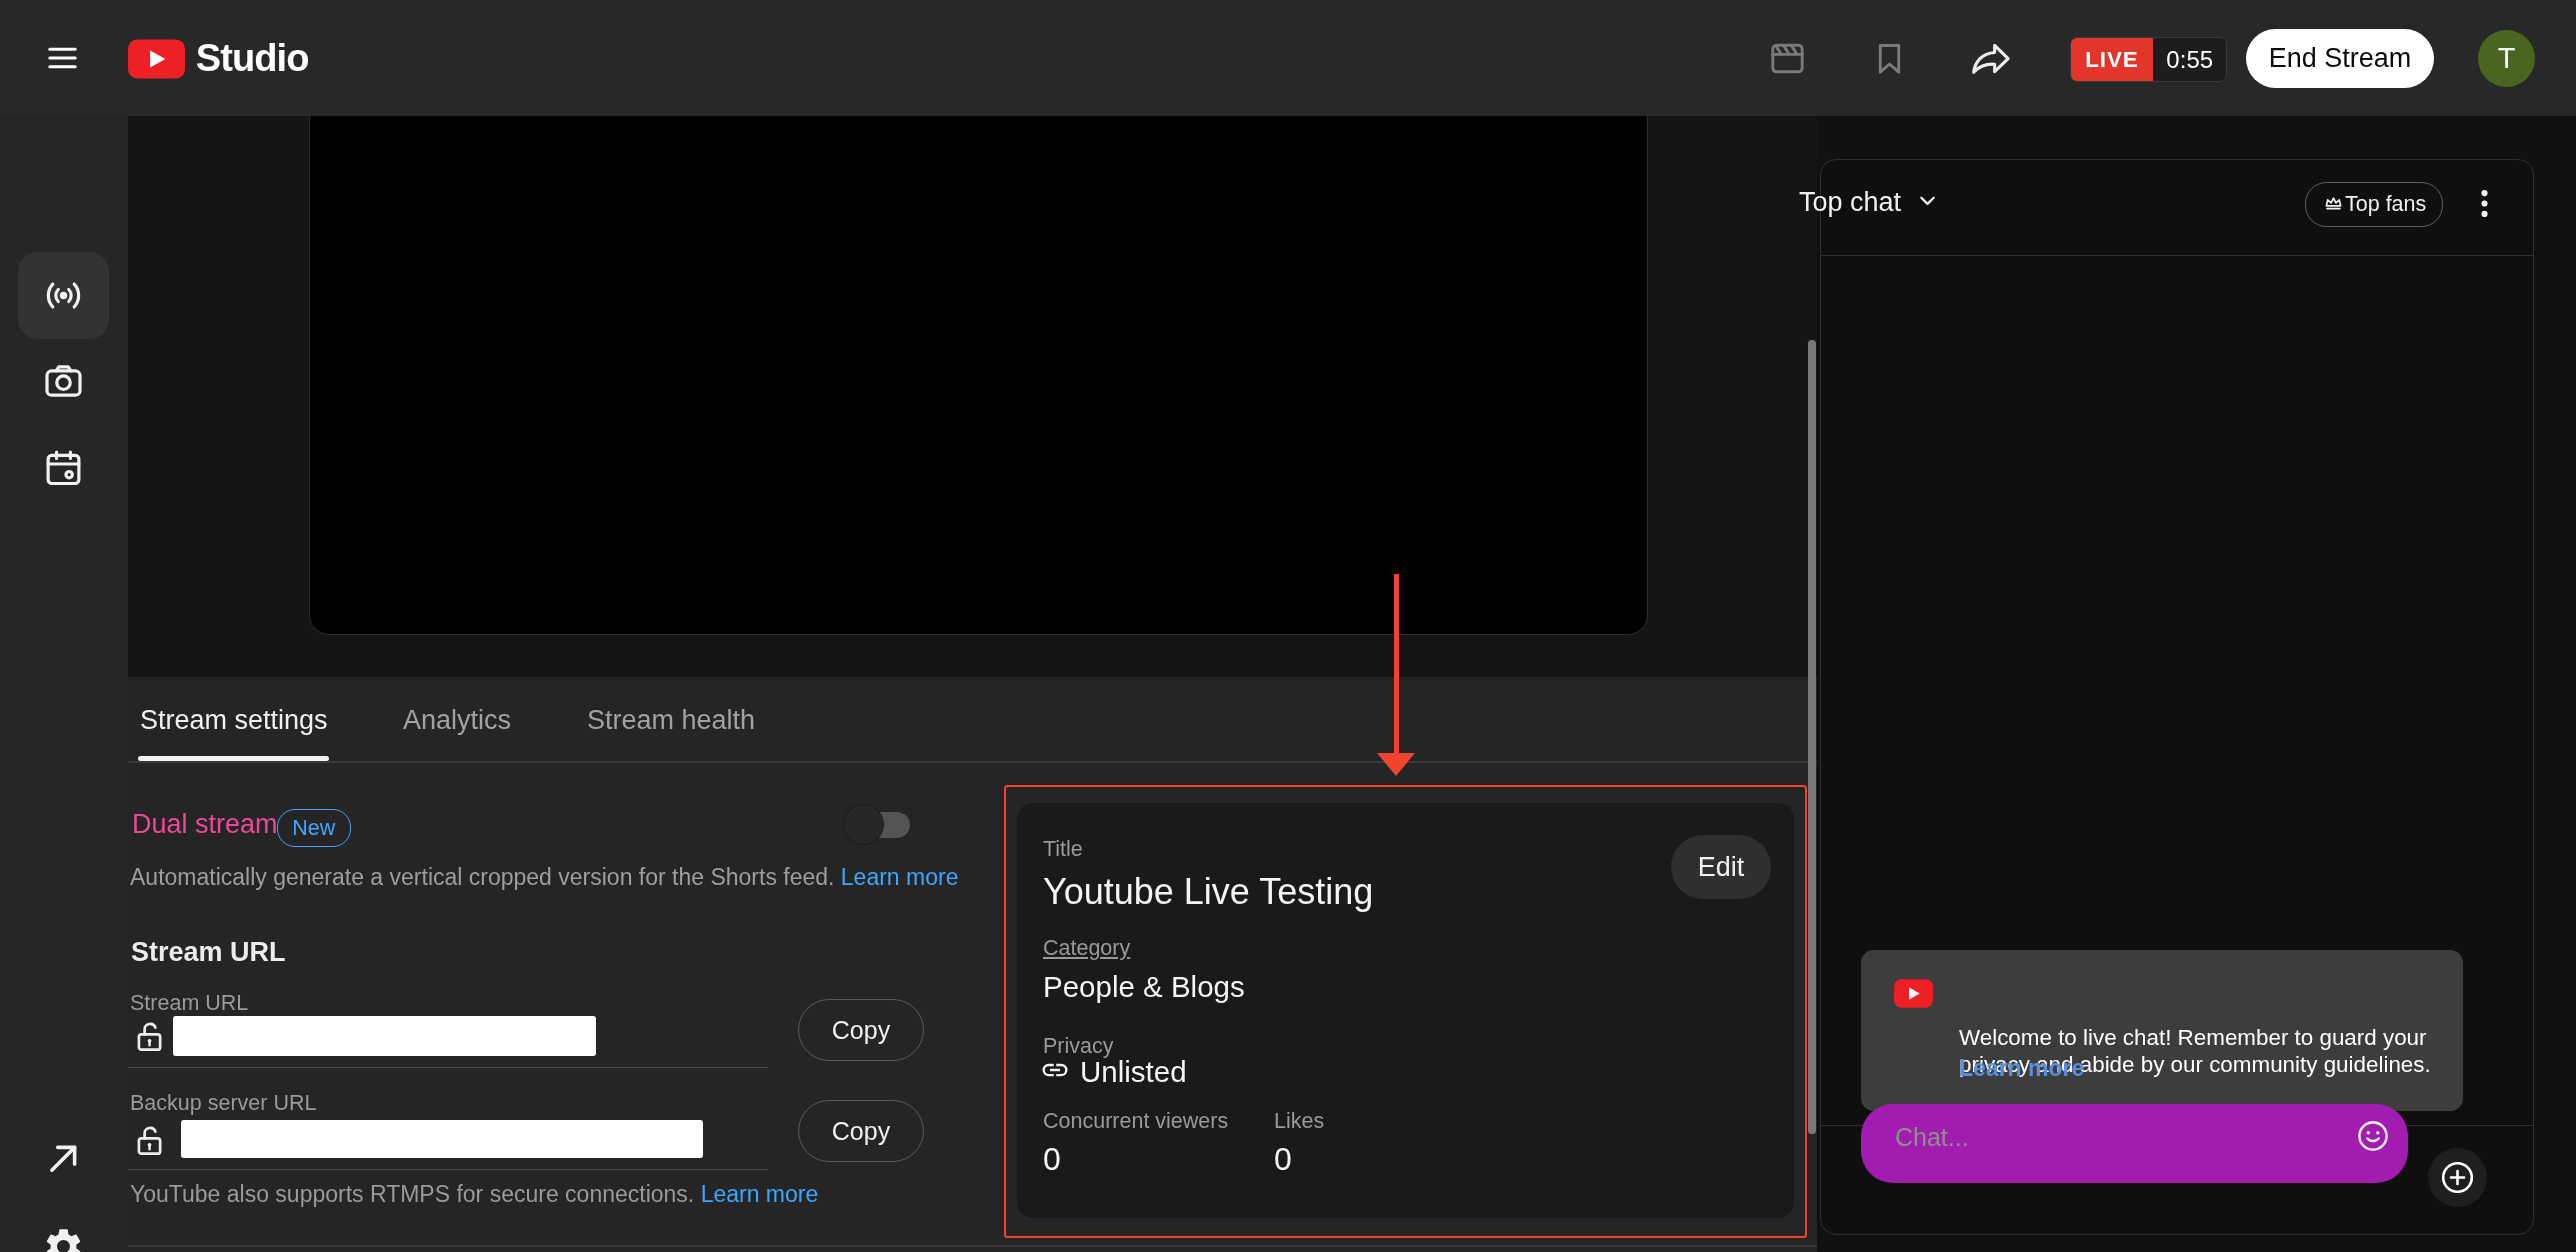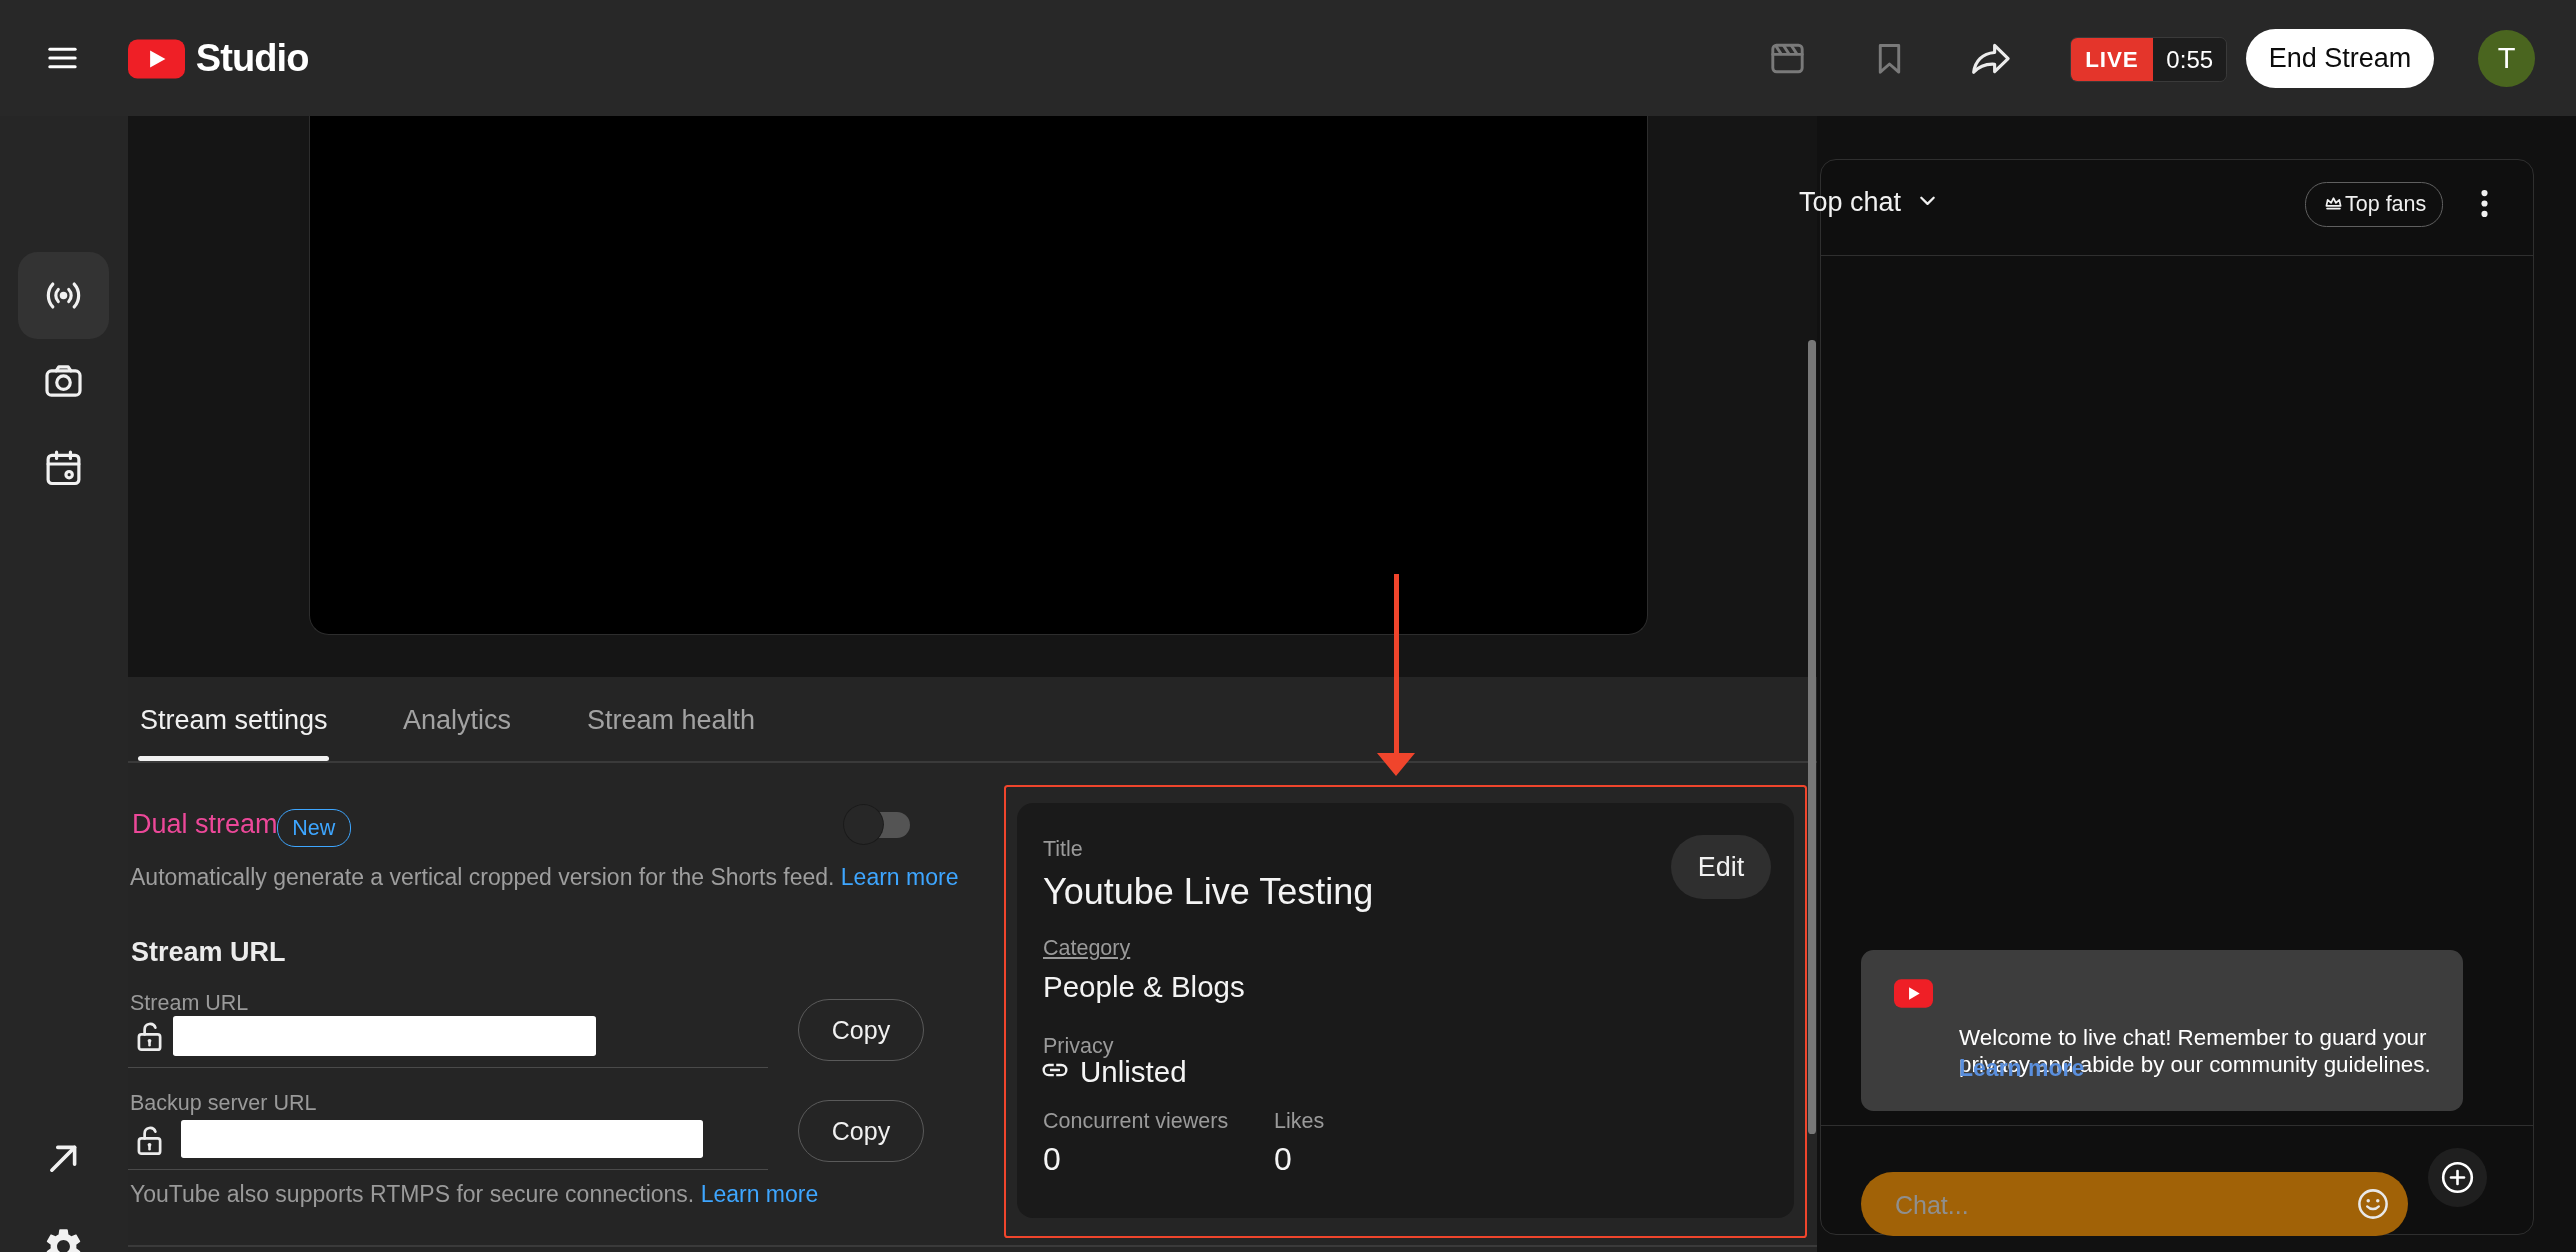--- a/index.html
+++ b/index.html
@@ -82,21 +82,21 @@
               background:#0f0f0f;box-sizing:border-box;}
   .chat-header-title{left:1799px;top:187px;font-size:27px;color:#f1f1f1;cursor:pointer;display:flex;gap:12.5px;}
   .topfans{left:2305px;top:182px;height:43px;padding:0 16px;border:0.9px solid #606060;border-radius:21.5px;
            display:flex;align-items:center;color:#f1f1f1;font-size:21.5px;font-weight:500;cursor:pointer;}
   .kebab{left:2465px;top:184px;width:39px;height:39px;color:#f1f1f1;cursor:pointer;}
   .chat-div{position:absolute;left:1821px;width:712px;height:0.9px;background:#2f2f2f;}
   .welcome{left:1861px;top:950px;width:602px;height:161px;border-radius:12.5px;background:#3d3d3d;}
   .welcome-ico{left:1894px;top:979px;}
   .welcome-text{left:1959px;top:1024px;width:490px;font-size:22.4px;line-height:27px;color:#fff;}
   .welcome-learn{left:1959px;top:1055px;font-size:23px;font-weight:bold;color:#5a8fdd;cursor:pointer;}
-  .chat-input-pill{left:1861px;top:1172px;width:547px;height:64px;border-radius:32px;background:#a16207;}
+  .chat-input-pill{left:1861px;top:1104px;width:547px;height:79px;border-radius:32px;background:#a21caf;}
   .chat-input{position:absolute;left:32px;top:0;width:429px;height:64px;background:transparent;border:none;
               outline:none;color:#dadada;font-size:25px;font-family:"Liberation Sans",sans-serif;}
   .chat-input::placeholder{color:#8f8f8f;}
   .emoji-btn{position:absolute;right:16px;top:13.4px;width:38px;height:38px;color:#e8e8e8;cursor:pointer;}
   .plus-btn{left:2428px;top:1148px;width:59px;height:59px;border-radius:50%;background:#1f1f1f;color:#fff;
             display:flex;align-items:center;justify-content:center;cursor:pointer;}
 </style>
 </head>
 <body>
 

